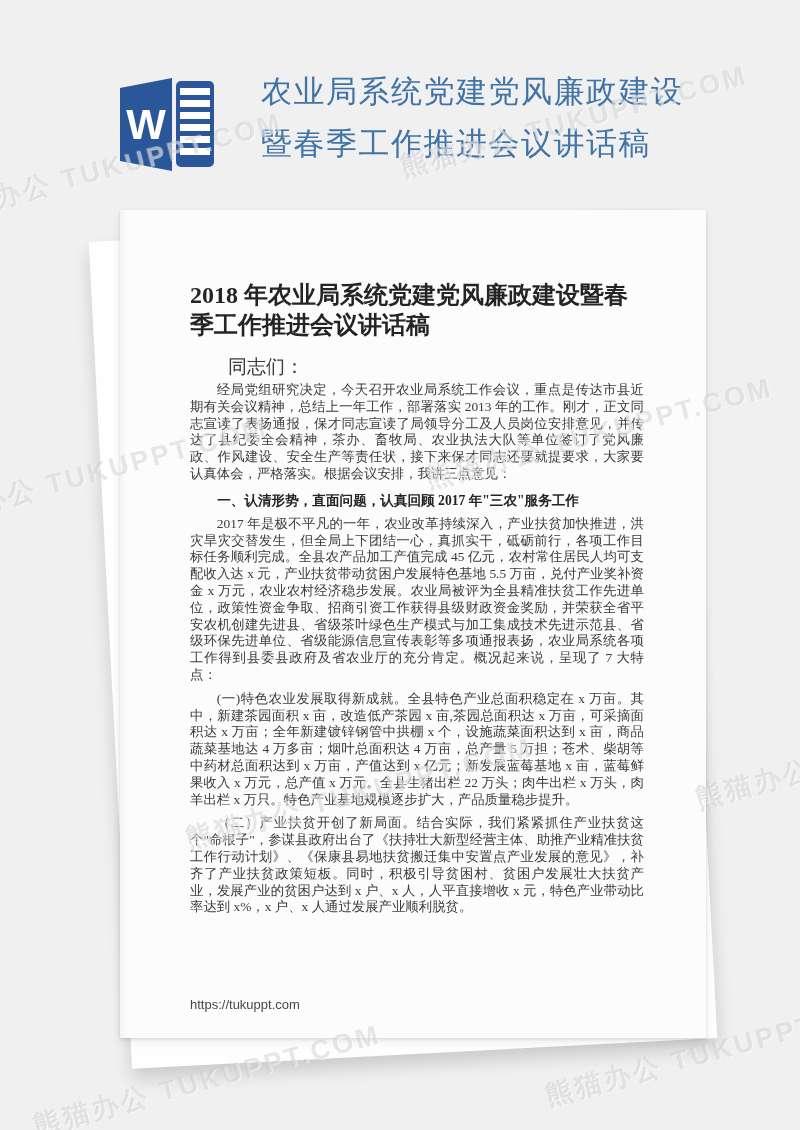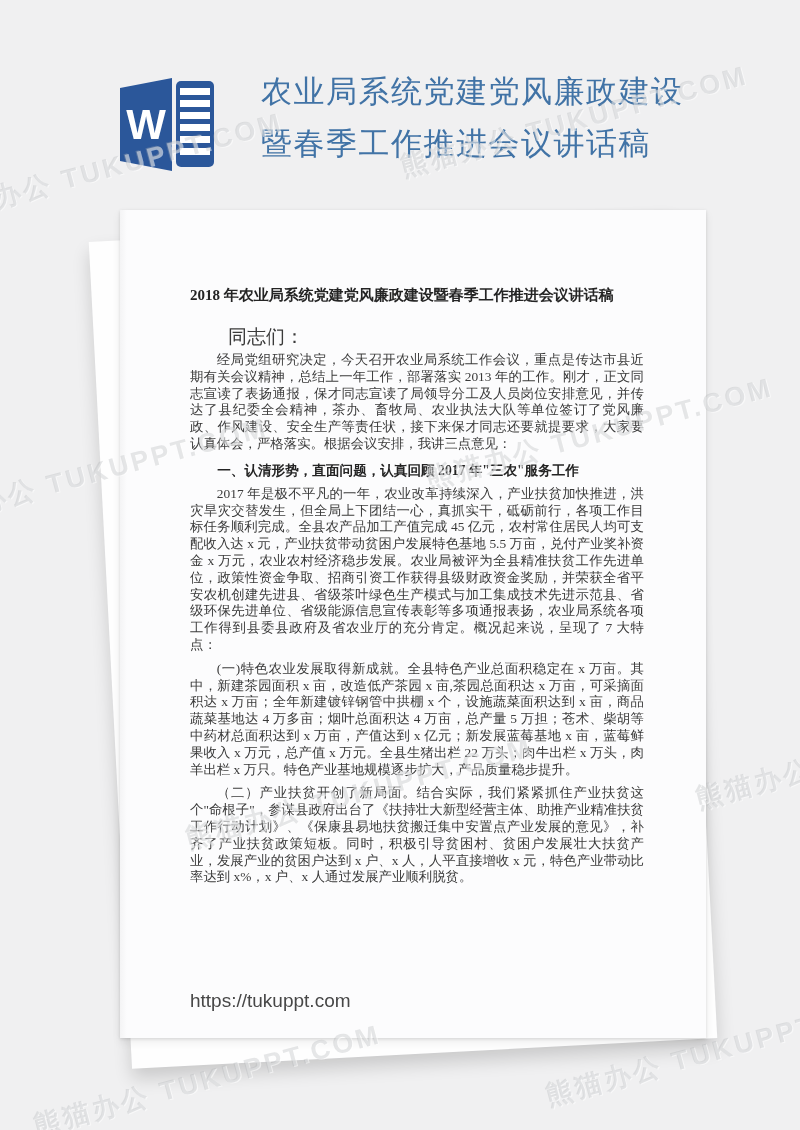--- a/index.html
+++ b/index.html
@@ -35,31 +35,31 @@
     box-shadow: 0 1px 3px rgba(0,0,0,0.12), 0 4px 9px rgba(0,0,0,0.07);
     z-index: 2;
   }
   .doc-content {
     padding: 70px 62px 0 70px;
     font-family: "Liberation Serif", serif;
     color: #3a3a3a;
   }
   .doc-title {
     margin: 0;
-    font-size: 15px; line-height: 30px; font-weight: bold; color: #242424;
+    font-size: 24px; line-height: 30px; font-weight: bold; color: #242424;
   }
   .doc-content p { text-align: justify; }
   p.sal     { margin: 18px 0 0; text-indent: 2em; font-size: 19px; line-height: 17px; }
   p.body    { margin: 7px 0 0;  text-indent: 2em; font-size: 13.4px; line-height: 16.8px; }
   p.heading { margin: 9px 0 0;  text-indent: 2em; font-size: 13.6px; line-height: 17px;
               font-weight: bold; color: #242424; }
   .doc-footer {
     position: absolute; left: 70px; bottom: 26px;
     font-family: "Liberation Sans", sans-serif;
-    font-size: 19px; color: #474747;
+    font-size: 13px; color: #474747;
   }
 
   
   .watermark-layer { position: absolute; inset: 0; z-index: 4; pointer-events: none; }
   .wm {
     position: absolute; white-space: nowrap;
     font-family: "Liberation Sans", sans-serif;
     font-weight: bold; font-size: 27px; letter-spacing: 3px;
     color: rgba(172,174,179,0.30);
     text-shadow: 1px 1px 0 rgba(255,255,255,0.55);

